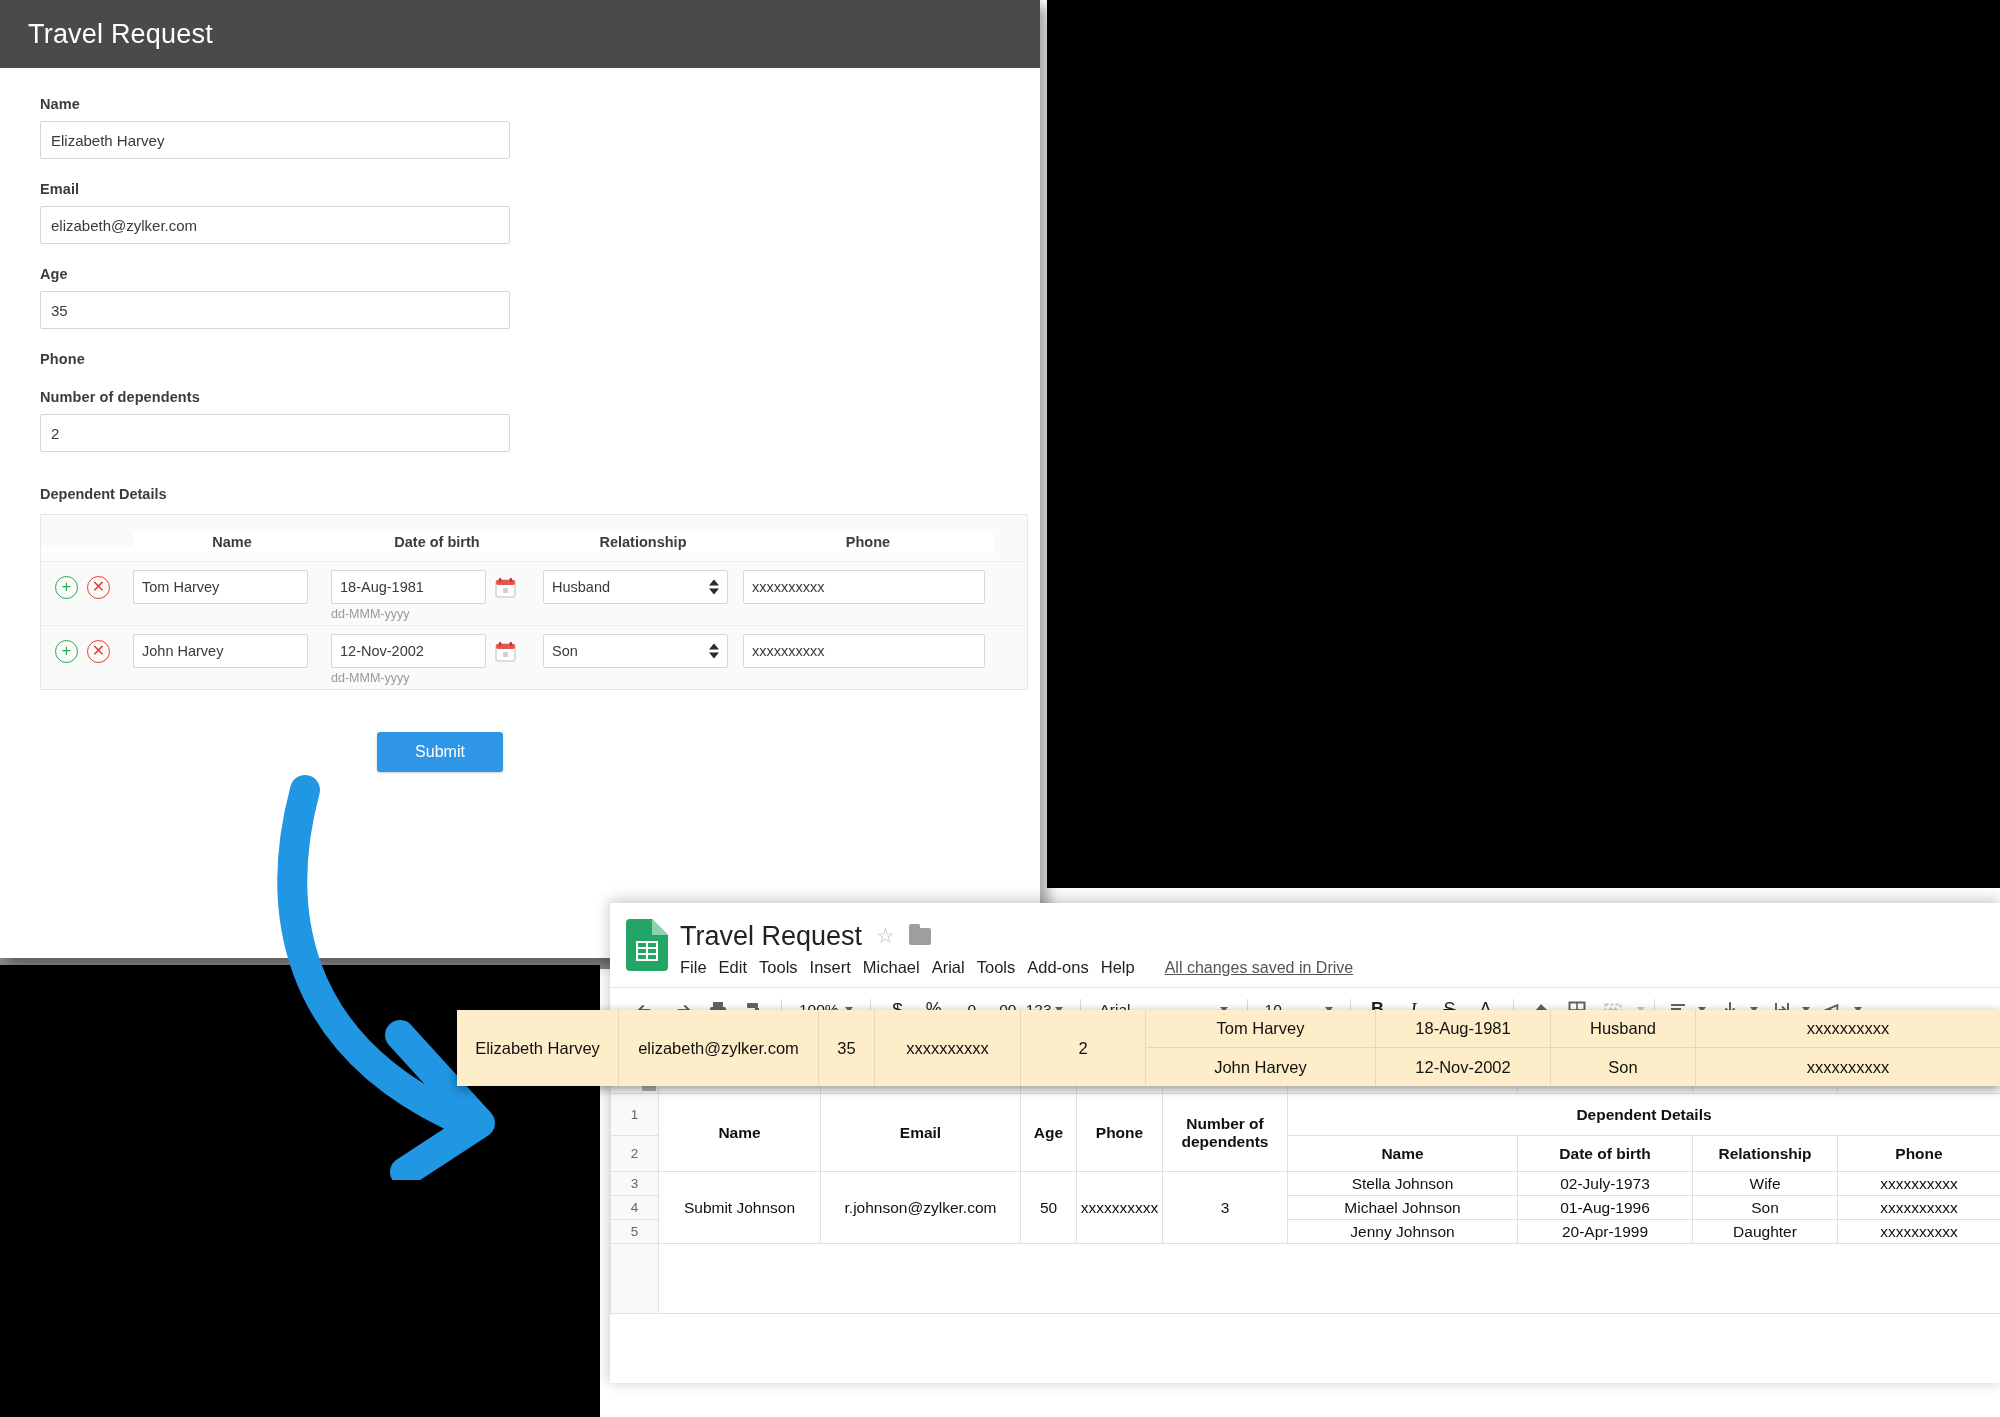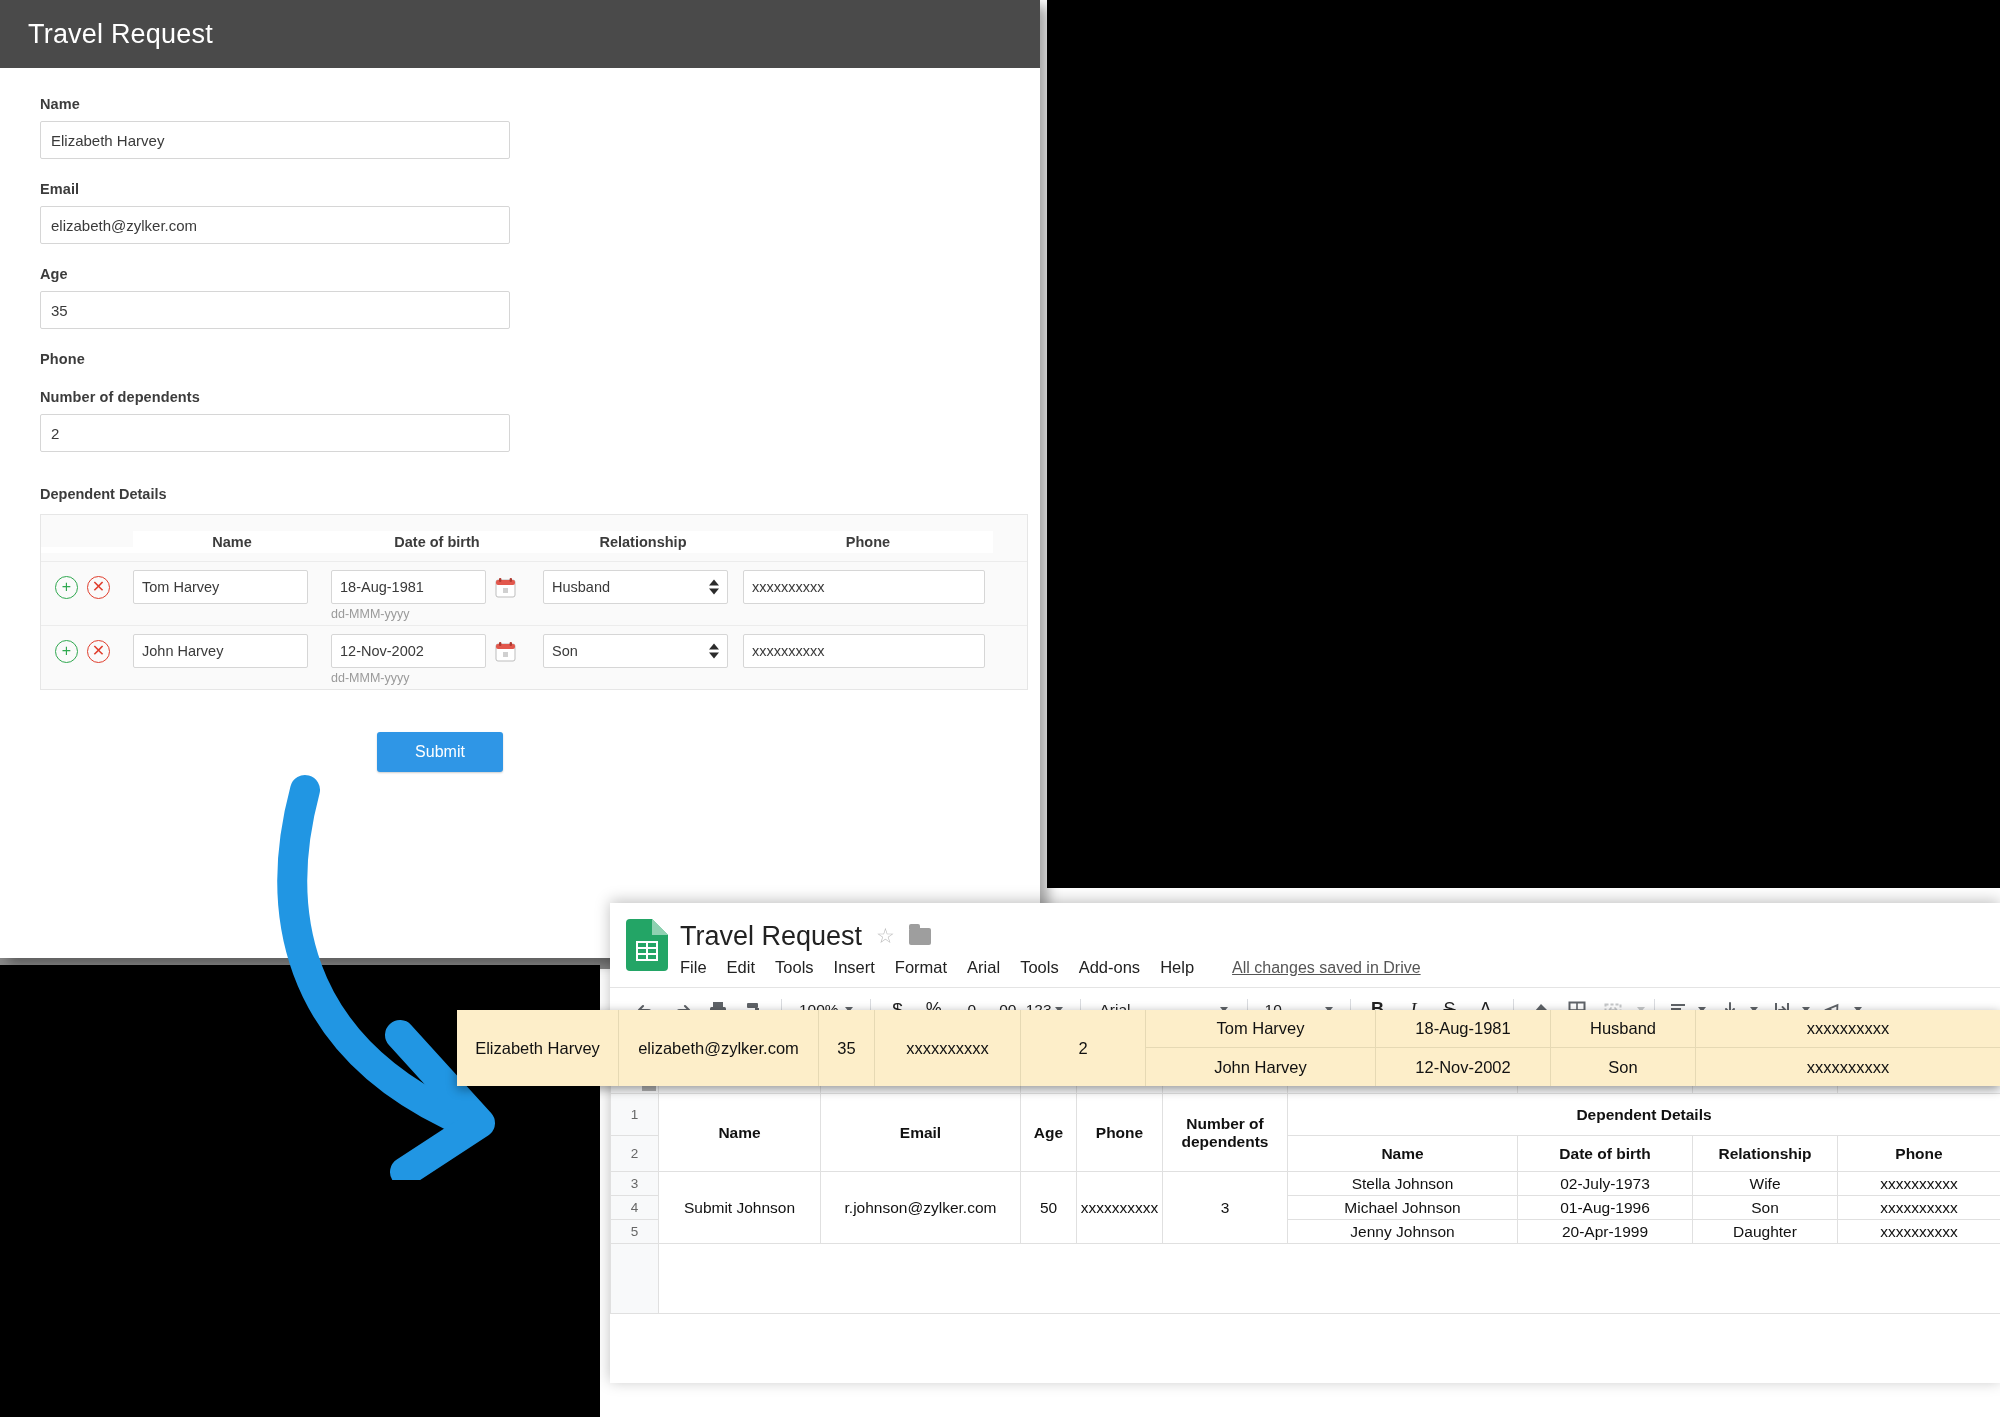--- a/index.html
+++ b/index.html
@@ -135,21 +135,21 @@
   .gs-title { font-size: 27px; color: #222; font-weight: 400; }
   .gs-star { font-size: 21px; color: #bdbdbd; cursor: pointer; }
   .gs-folder {
     width: 22px; height: 17px; background: #9e9e9e; border-radius: 2px;
     position: relative; cursor: pointer;
   }
   .gs-folder::before {
     content: ""; position: absolute; left: 0; top: -4px; width: 11px; height: 5px;
     background: #9e9e9e; border-radius: 2px 2px 0 0;
   }
-  .gs-menu { display: flex; align-items: center; gap: 20px; margin-top: 3px; }
+  .gs-menu { display: flex; align-items: center; gap: 12px; margin-top: 3px; }
   .gs-menu-item { font-size: 16.5px; color: #222; cursor: pointer; }
   .gs-saved {
     font-size: 16px; color: #555; text-decoration: underline; margin-left: 18px; cursor: pointer;
   }
   .gs-toolbar {
     display: flex; align-items: center; height: 44px; border-top: 1px solid #e4e4e4;
     margin-top: 10px; padding-left: 18px; gap: 0px;
   }
   .tb { display: inline-flex; align-items: center; justify-content: center; cursor: pointer;
         color: #5f6368; font-size: 17px; }
@@ -369,21 +369,21 @@
         <div class="gs-titlerow">
           <span class="gs-title">Travel Request</span>
           <span class="gs-star">☆</span>
           <span class="gs-folder"></span>
         </div>
         <div class="gs-menu">
           <span class="gs-menu-item">File</span>
           <span class="gs-menu-item">Edit</span>
           <span class="gs-menu-item">Tools</span>
           <span class="gs-menu-item">Insert</span>
-          <span class="gs-menu-item">Format</span>
+          <span class="gs-menu-item">Michael</span>
           <span class="gs-menu-item">Arial</span>
           <span class="gs-menu-item">Tools</span>
           <span class="gs-menu-item">Add-ons</span>
           <span class="gs-menu-item">Help</span>
           <span class="gs-saved">All changes saved in Drive</span>
         </div>
       </div>
     </div>
 
     <div class="gs-toolbar">

